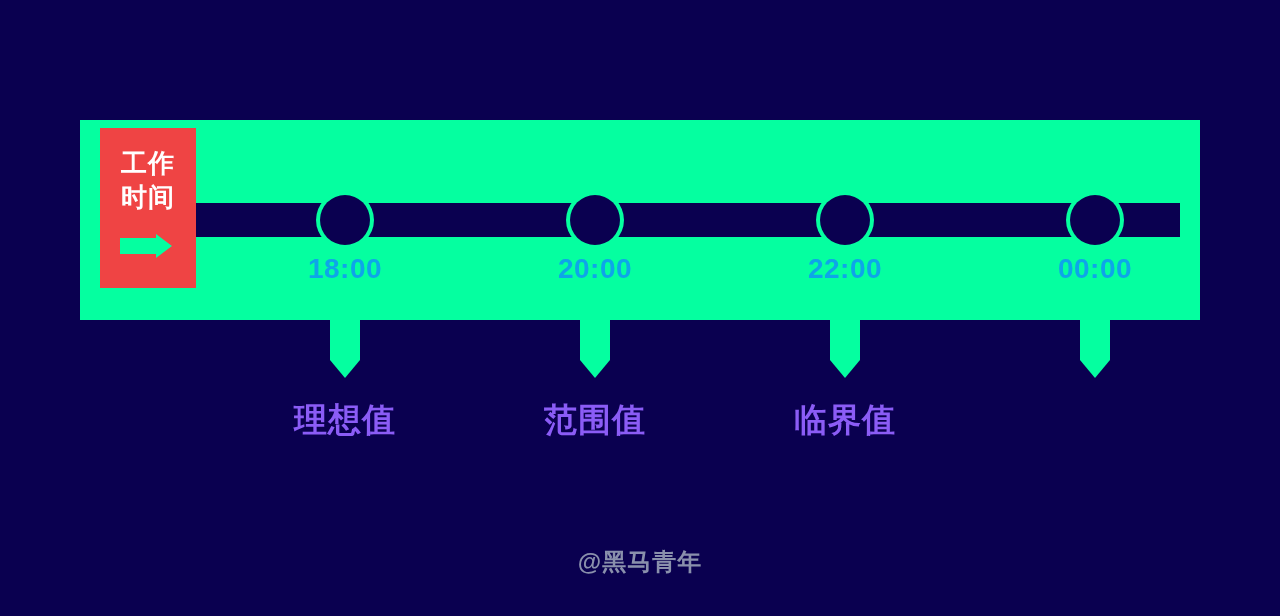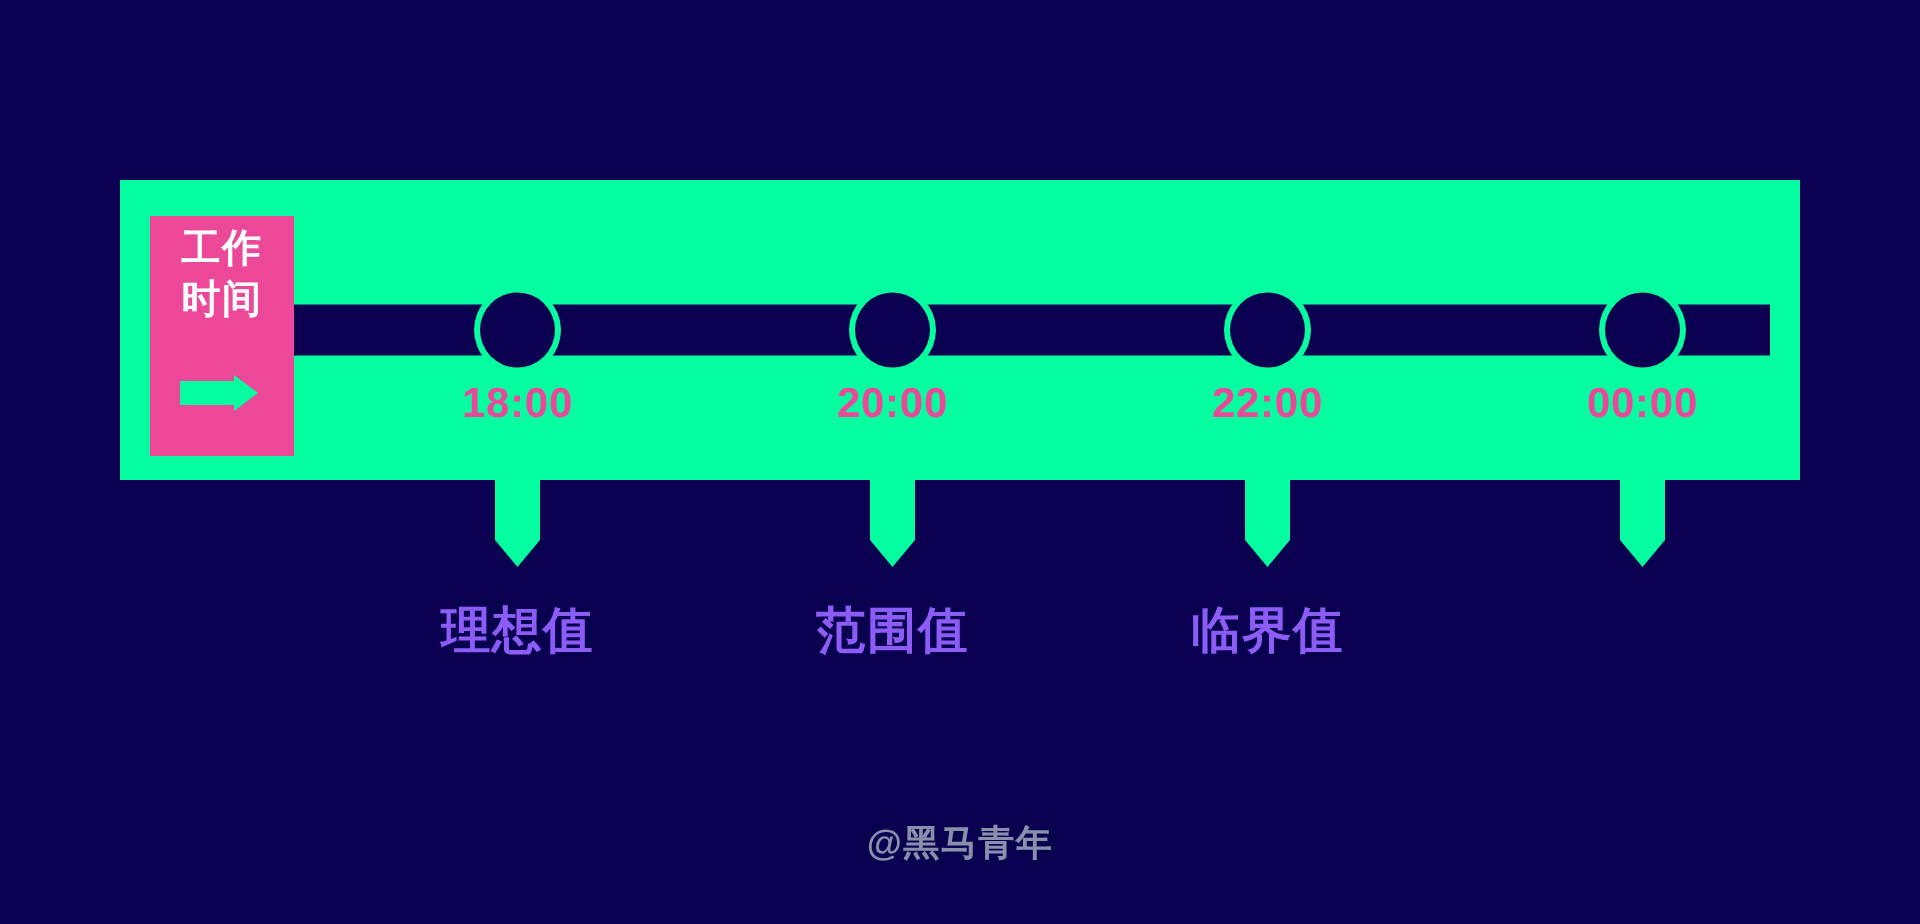--- a/index.html
+++ b/index.html
@@ -30,26 +30,26 @@
     top: 120px;
     width: 1120px;
     height: 200px;
     background: #05ffa0;
   }
 
   
   .label-card {
     position: absolute;
     left: 100px;
-    top: 144px;
+    top: 128px;
     width: 96px;
     height: 160px;
-    background: #ec4899;
+    background: #ef4444;
     box-sizing: border-box;
-    padding-top: 4px;
+    padding-top: 18px;
   }
   .label-card-title {
     color: #ffffff;
     font-size: 26px;
     font-weight: bold;
     line-height: 1.32;
     letter-spacing: 1px;
     text-align: center;
     white-space: pre-line;
   }
@@ -93,21 +93,21 @@
     background: #0a0050;
   }
 
   
   .time-label {
     position: absolute;
     top: 253px;
     width: 200px;
     margin-left: -100px;
     text-align: center;
-    color: #ec4899;
+    color: #0ea5e9;
     font-size: 28px;
     font-weight: bold;
     letter-spacing: 0.5px;
   }
 
   
   .pointer {
     position: absolute;
     top: 320px;
     width: 30px;

